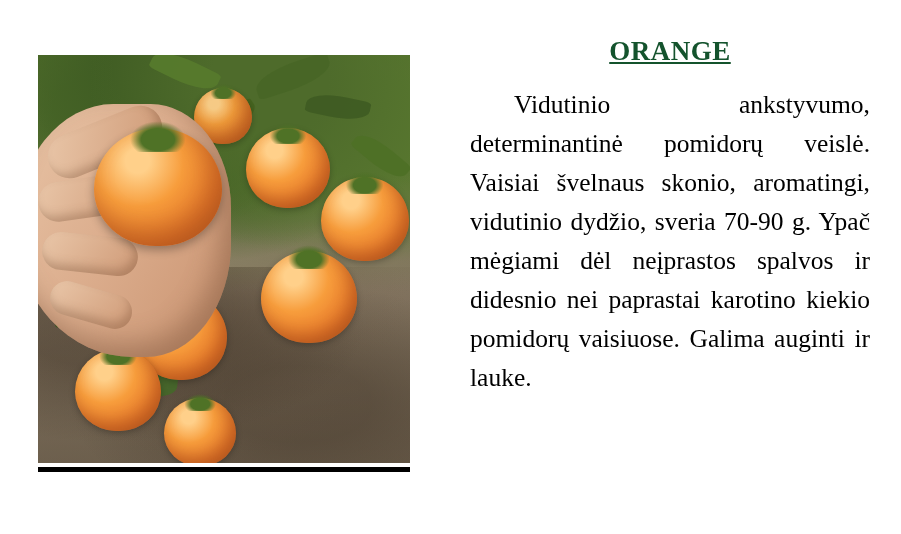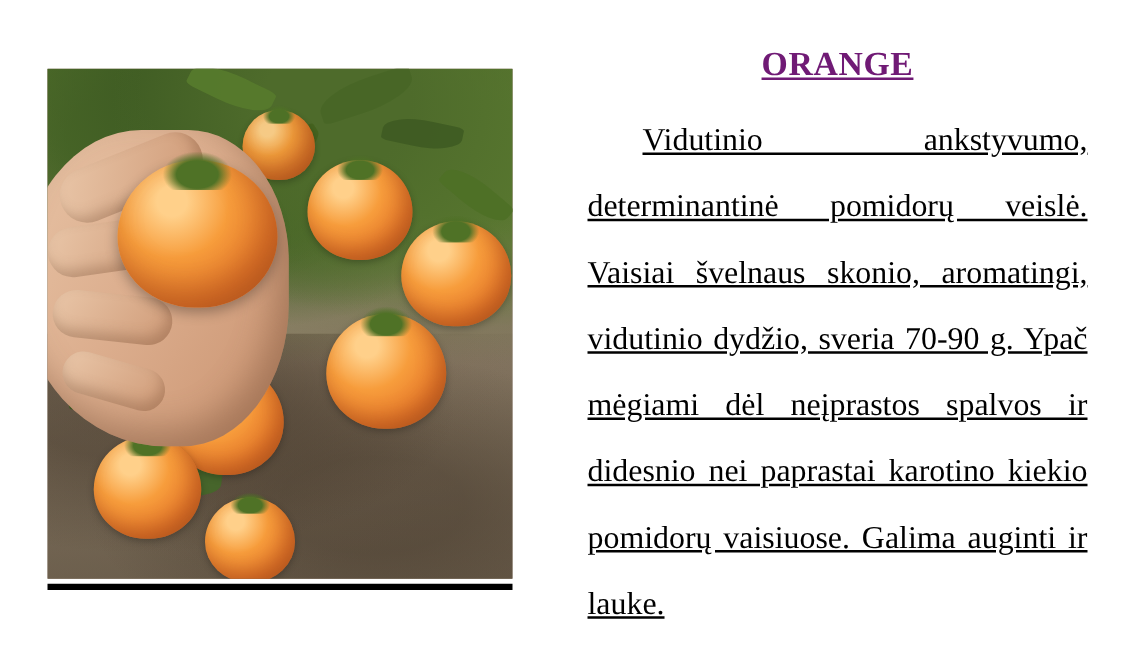--- a/index.html
+++ b/index.html
@@ -119,32 +119,31 @@
     top: 36px;
     width: 400px;
   }
   .heading {
     text-align: center;
     font-weight: bold;
     font-size: 27px;
     letter-spacing: .5px;
     text-decoration: underline;
     margin: 0 0 18px 0;
-    color: #701a75;
+    color: #14532d;
   }
   .body-par {
     margin: 0;
     font-size: 25.5px;
-    line-height: 53px;
+    line-height: 39px;
     text-align: justify;
     text-justify: inter-word;
     text-indent: 44px;
     color: #000;
     hyphens: manual;
-    text-decoration: underline;
   }
 </style>
 </head>
 <body>
 
 <div class="page">
 
   <div class="photo-block">
     <div class="photo-frame">
       <div class="soil"></div>

